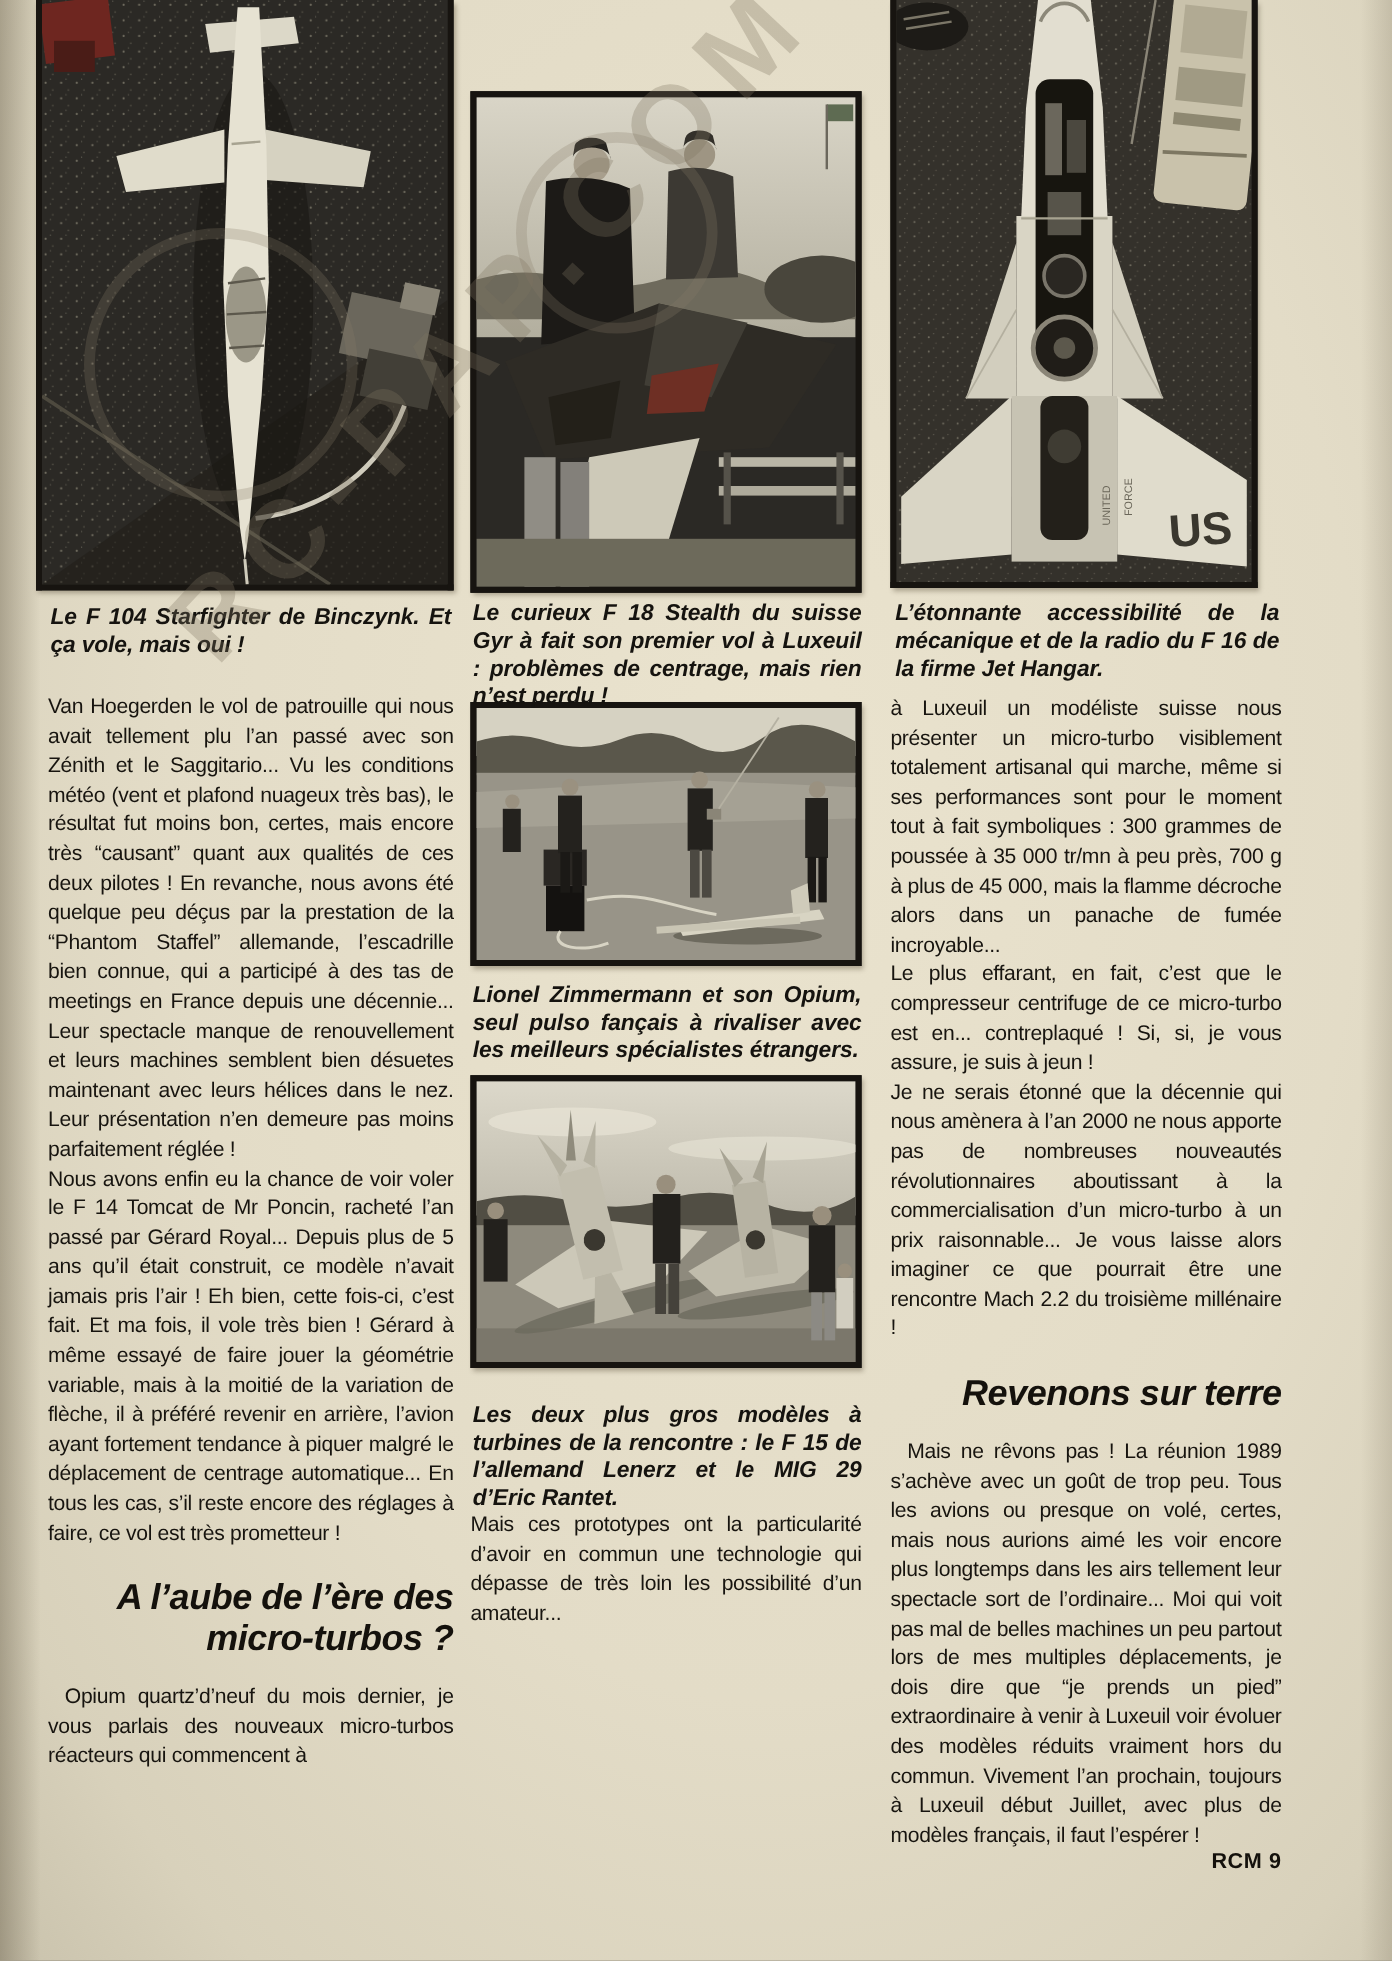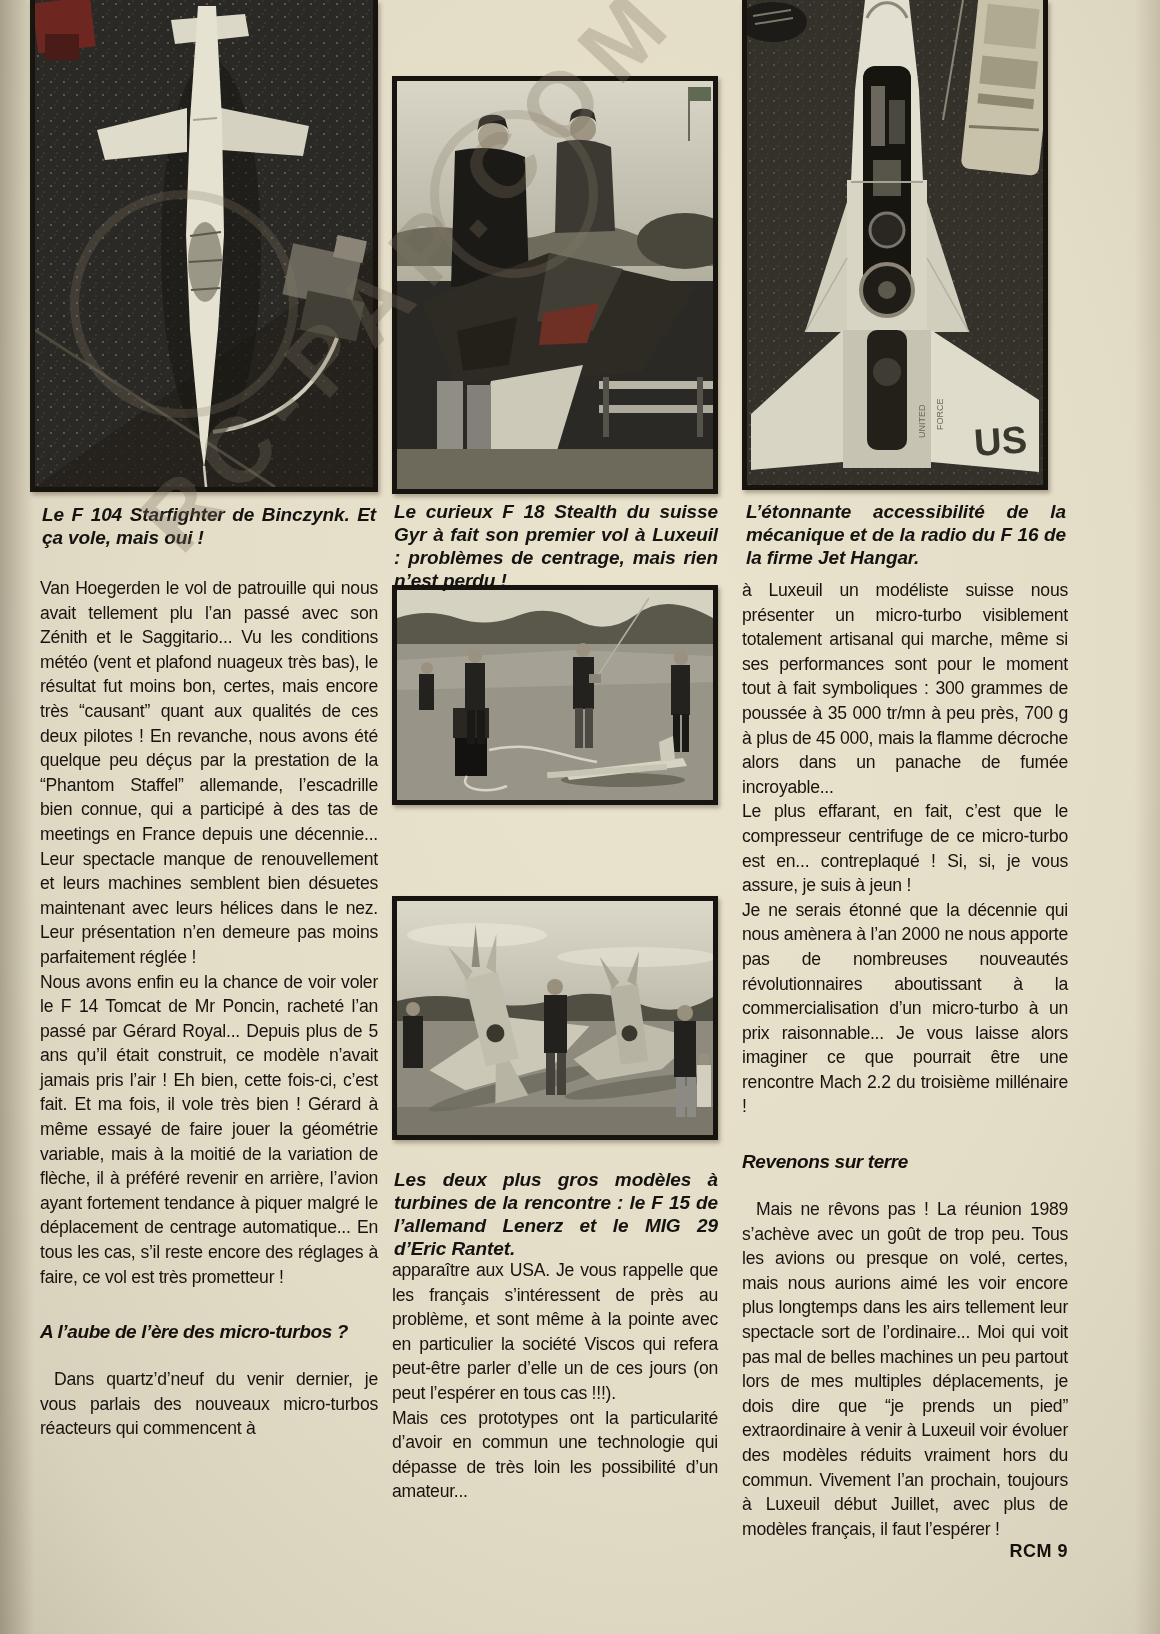--- a/index.html
+++ b/index.html
@@ -19,22 +19,22 @@
   .photo svg{display:block;width:100%;height:100%;}
   .no-top{border-top:none;}
 
   .caption{position:absolute;font-style:italic;font-weight:700;font-size:19px;
     line-height:23px;text-align:justify;letter-spacing:-0.1px;color:#15130f;}
 
   .col{position:absolute;font-size:17.6px;line-height:24.6px;text-align:justify;
     letter-spacing:-0.25px;color:#17140f;}
   .col p{margin:0;}
   .col p.indent{text-indent:14px;}
-  .col h2{font-style:italic;font-weight:700;font-size:19px;line-height:34px;
-    letter-spacing:-0.4px;margin:26px 0 18px 0;text-align:left;color:#14110c;}
+  .col h2{font-style:italic;font-weight:700;font-size:30px;line-height:34px;
+    letter-spacing:-0.4px;margin:26px 0 18px 0;text-align:right;color:#14110c;}
 
   .footer{position:absolute;left:742px;top:1541px;width:326px;text-align:right;
     font-weight:700;font-size:18px;letter-spacing:.5px;color:#14110c;}
 
   .watermark{position:absolute;left:0;top:0;width:780px;height:580px;pointer-events:none;z-index:4;}
   .wm-text{position:absolute;left:120px;top:500px;transform:rotate(-47deg);transform-origin:0 0;
     font-weight:700;font-size:92px;letter-spacing:16px;color:rgba(125,115,95,.30);white-space:nowrap;}
   .wm-circle{position:absolute;border-radius:50%;border:9px solid rgba(135,125,105,.26);}
   .c1{left:70px;top:190px;width:210px;height:210px;}
   .c2{left:430px;top:110px;width:150px;height:150px;}
@@ -259,32 +259,32 @@
         <line x1="180" y1="258" x2="222" y2="332" stroke="#b3af9f" stroke-width="1.5"></line>
         <text x="228" y="456" font-size="38" font-weight="bold" fill="#3a372e" font-family="Liberation Sans, sans-serif" transform="rotate(-4 228 456)">US</text>
         <text x="0" y="0" font-size="9" fill="#6b675a" font-family="Liberation Sans, sans-serif" transform="translate(196 430) rotate(-90)">FORCE</text>
         <text x="0" y="0" font-size="9" fill="#6b675a" font-family="Liberation Sans, sans-serif" transform="translate(178 438) rotate(-90)">UNITED</text>
       </g>
     </svg>
   </figure>
 
   <div class="caption" style="left:42px;top:503px;width:334px;">Le F 104 Starfighter de Binczynk. Et ça vole, mais oui !</div>
   <div class="caption" style="left:394px;top:500px;width:324px;">Le curieux F 18 Stealth du suisse Gyr à fait son premier vol à Luxeuil : problèmes de centrage, mais rien n’est perdu !</div>
+  <div class="caption" style="left:394px;top:818px;width:324px;">Lionel Zimmermann et son Opium, seul pulso fançais  à rivaliser avec les meilleurs spécialistes étrangers.</div>
   <div class="caption" style="left:394px;top:1168px;width:324px;">Les deux plus gros modèles à turbines de la rencontre : le F 15 de l’allemand Lenerz et le MIG 29 d’Eric Rantet.</div>
   <div class="caption" style="left:746px;top:500px;width:320px;">L’étonnante accessibilité de la mécanique et de la radio du F 16 de la firme Jet Hangar.</div>
 
   <div class="col" style="left:40px;top:576px;width:338px;">
     <p>Van Hoegerden le vol de patrouille qui nous avait tellement plu l’an passé avec son Zénith et le Saggitario... Vu les conditions météo (vent et plafond nuageux très bas), le résultat fut moins bon, certes, mais encore très “causant” quant aux qualités de ces deux pilotes ! En revanche, nous avons été quelque peu déçus par la prestation de la “Phantom Staffel” allemande, l’escadrille bien connue, qui a participé à des tas de meetings en France depuis une décennie... Leur spectacle manque de renouvellement et leurs machines semblent bien désuetes maintenant avec leurs hélices dans le nez. Leur présentation n’en demeure pas moins parfaitement réglée !</p>
     <p>Nous avons enfin eu la chance de voir voler le F 14 Tomcat de Mr Poncin, racheté l’an passé par Gérard Royal... Depuis plus de 5 ans qu’il était construit, ce modèle n’avait jamais pris l’air ! Eh bien, cette fois-ci, c’est fait. Et ma fois, il vole très bien ! Gérard à même essayé de faire jouer la géométrie variable, mais à la moitié de la variation de flèche, il à préféré revenir en arrière, l’avion ayant fortement tendance à piquer malgré le déplacement de centrage automatique... En tous les cas, s’il reste encore des réglages à faire, ce vol est très prometteur !</p>
     <h2>A l’aube de l’ère des micro-turbos ?</h2>
-    <p class="indent">Dans quartz’d’neuf du venir dernier, je vous parlais des nouveaux micro-turbos réacteurs qui commencent à</p>
+    <p class="indent">Opium quartz’d’neuf du mois dernier, je vous parlais des nouveaux micro-turbos réacteurs qui commencent à</p>
   </div>
 
   <div class="col" style="left:392px;top:1258px;width:326px;">
-    <p>apparaître aux USA. Je vous rappelle que les français s’intéressent de près au problème, et sont même à la pointe avec en particulier la société Viscos qui refera peut-être parler d’elle un de ces jours (on peut l’espérer en tous cas !!!).</p>
     <p>Mais ces prototypes ont la particularité d’avoir en commun une technologie qui dépasse de très loin les possibilité d’un amateur...</p>
   </div>
 
   <div class="col" style="left:742px;top:578px;width:326px;">
     <p>à Luxeuil un modéliste suisse nous présenter un micro-turbo visiblement totalement artisanal qui marche, même si ses performances sont pour le moment tout à fait symboliques : 300 grammes de poussée à 35 000 tr/mn à peu près, 700 g à plus de 45 000, mais la flamme décroche alors dans un panache de fumée incroyable...</p>
     <p>Le plus effarant, en fait, c’est que le compresseur centrifuge de ce micro-turbo est en... contreplaqué ! Si, si, je vous assure, je suis à jeun !</p>
     <p>Je ne serais étonné que la décennie qui nous amènera à l’an 2000 ne nous apporte pas de nombreuses nouveautés révolutionnaires aboutissant à la commercialisation d’un micro-turbo à un prix raisonnable... Je vous laisse alors imaginer ce que pourrait être une rencontre Mach 2.2 du troisième millénaire !</p>
     <h2>Revenons sur terre</h2>
     <p class="indent">Mais ne rêvons pas ! La réunion 1989 s’achève avec un goût de trop peu. Tous les avions ou presque on volé, certes, mais nous aurions aimé les voir encore plus longtemps dans les airs tellement leur spectacle sort de l’ordinaire... Moi qui voit pas mal de belles machines un peu partout lors de mes multiples déplacements, je dois dire que “je prends un pied” extraordinaire à venir à Luxeuil voir évoluer des modèles réduits vraiment hors du commun. Vivement l’an prochain, toujours à Luxeuil début Juillet, avec plus de modèles français, il faut l’espérer !</p>
   </div>

